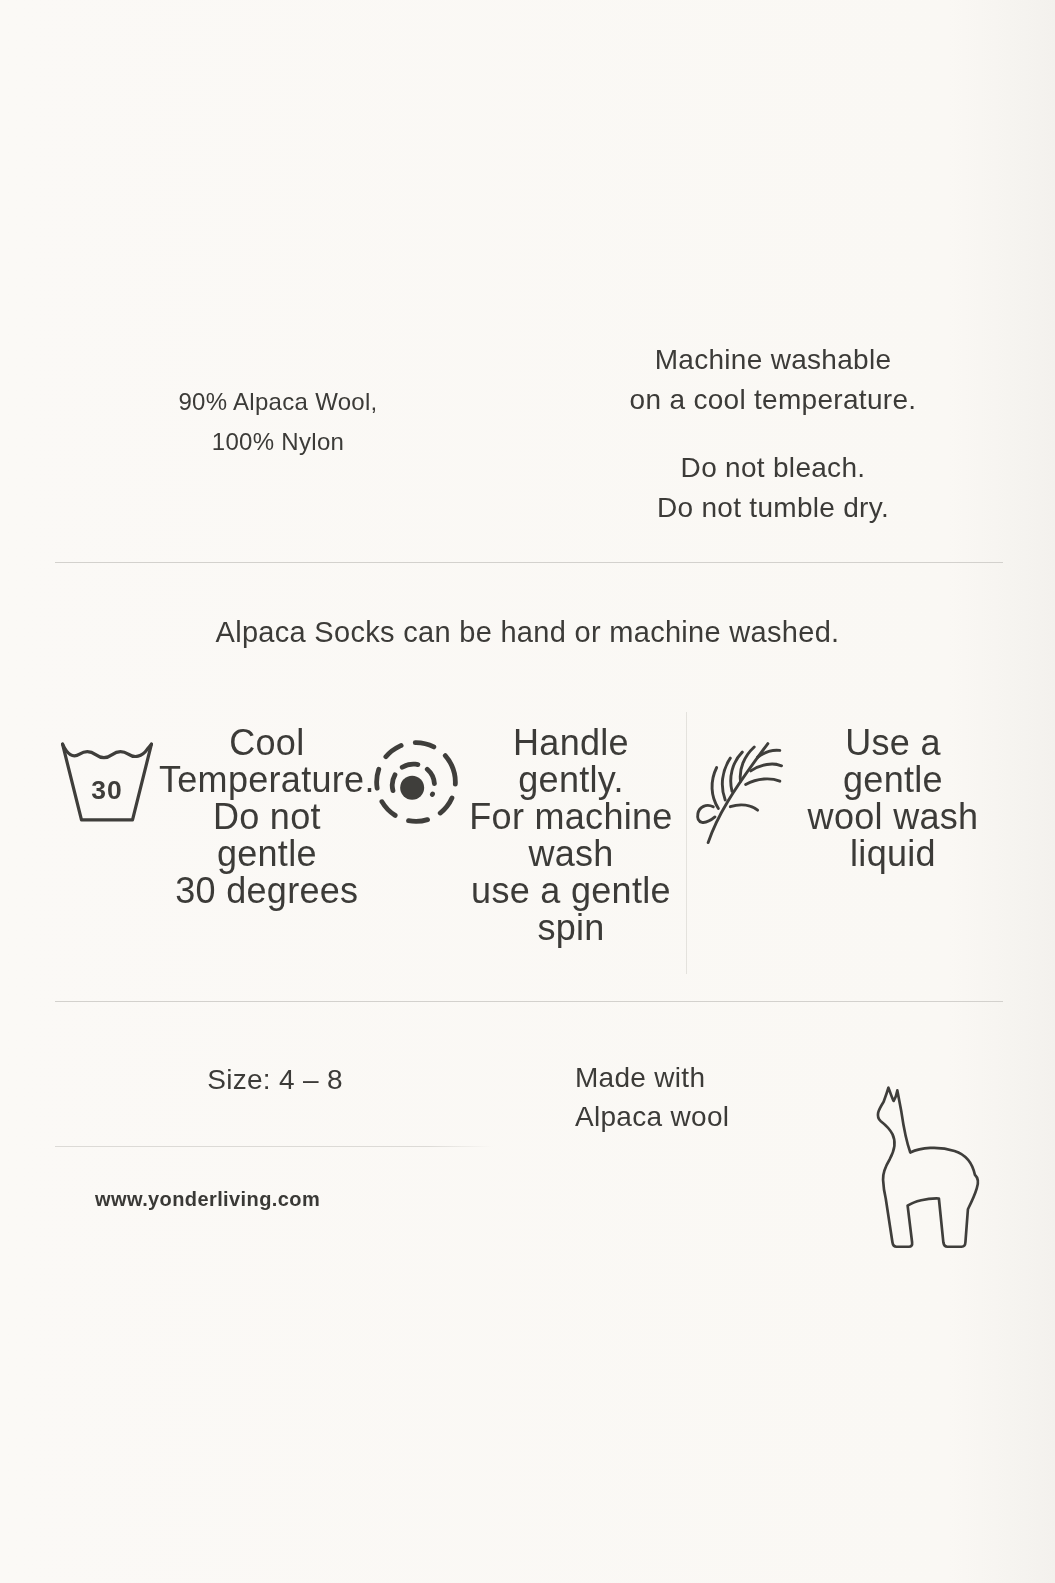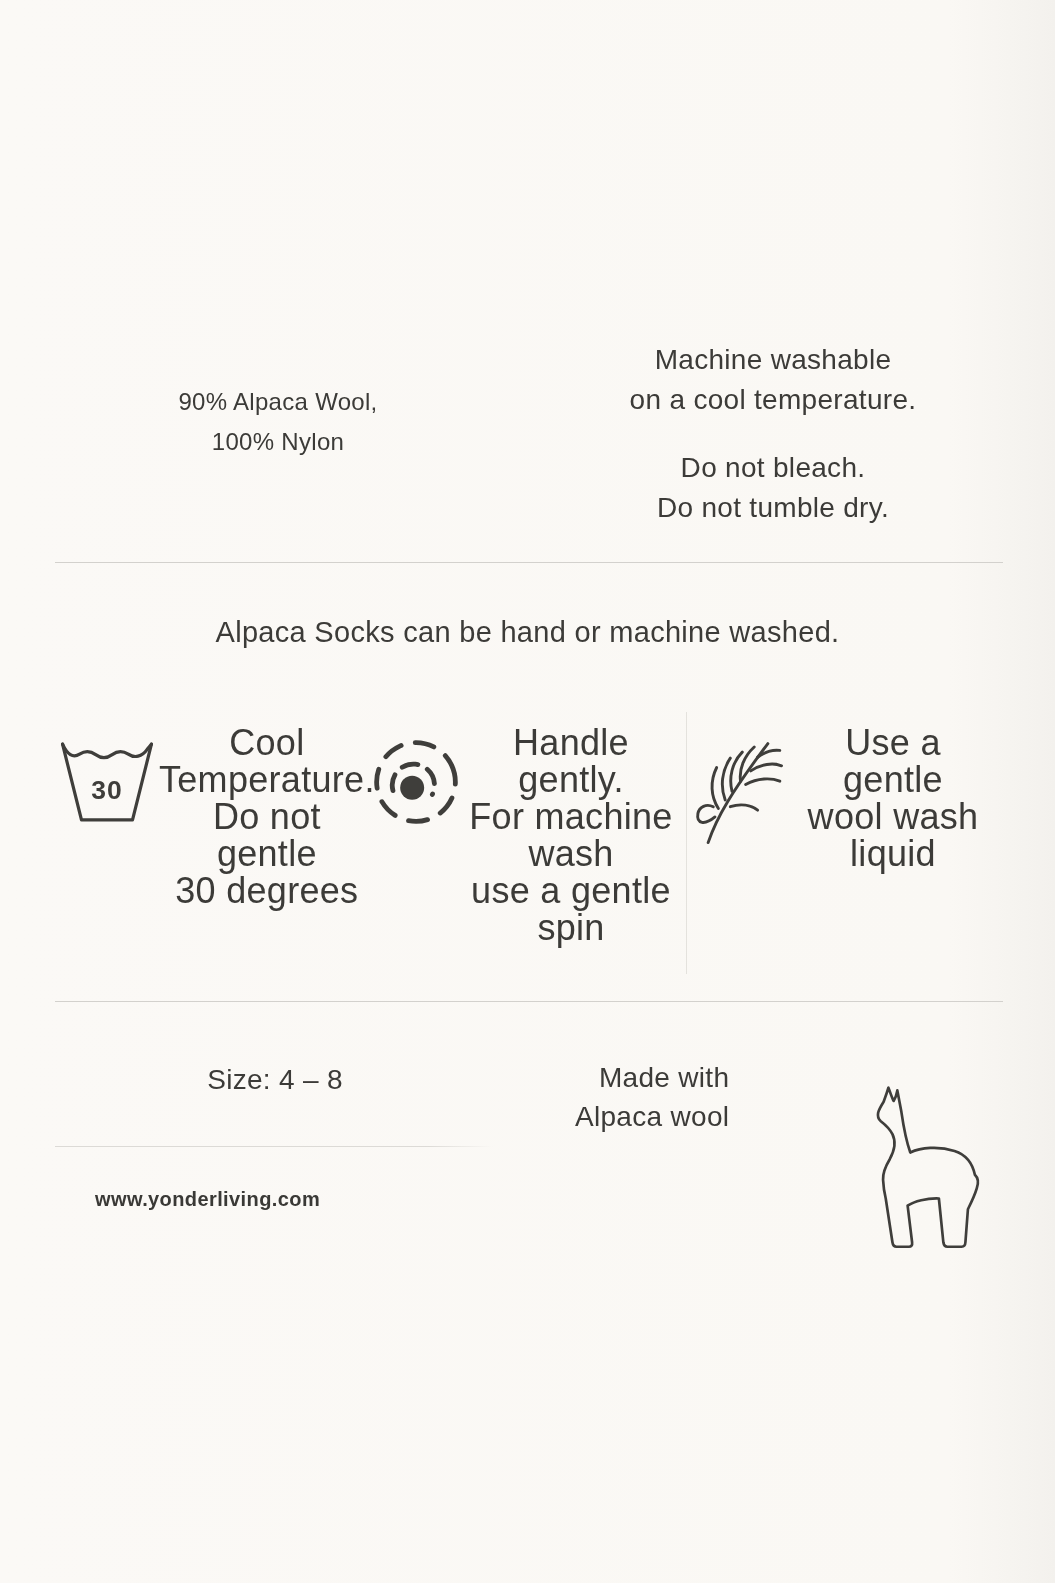--- a/index.html
+++ b/index.html
@@ -6,21 +6,21 @@
   body{
     width:1055px;height:1583px;
     font-family:"Liberation Sans","DejaVu Sans",sans-serif;
     color:#3c3b38;
     background:#faf8f4;
   }
   .sheet{
     position:relative;width:1055px;height:1583px;overflow:hidden;
     background:linear-gradient(90deg,#fbf9f6 0%,#faf8f4 90%,#f3f1ed 100%);
   }
-  .txt{color:#3c3b38;letter-spacing:0.3px;text-align:right;}
+  .txt{color:#3c3b38;letter-spacing:0.3px;}
   .composition{
     position:absolute;left:98px;top:382px;width:360px;
     text-align:center;font-size:24px;line-height:40px;
   }
   .care-summary{
     position:absolute;left:543px;top:340px;width:460px;
     text-align:center;font-size:28px;line-height:40px;
   }
   .care-summary .para2{margin-top:28px;}
   .divider{

